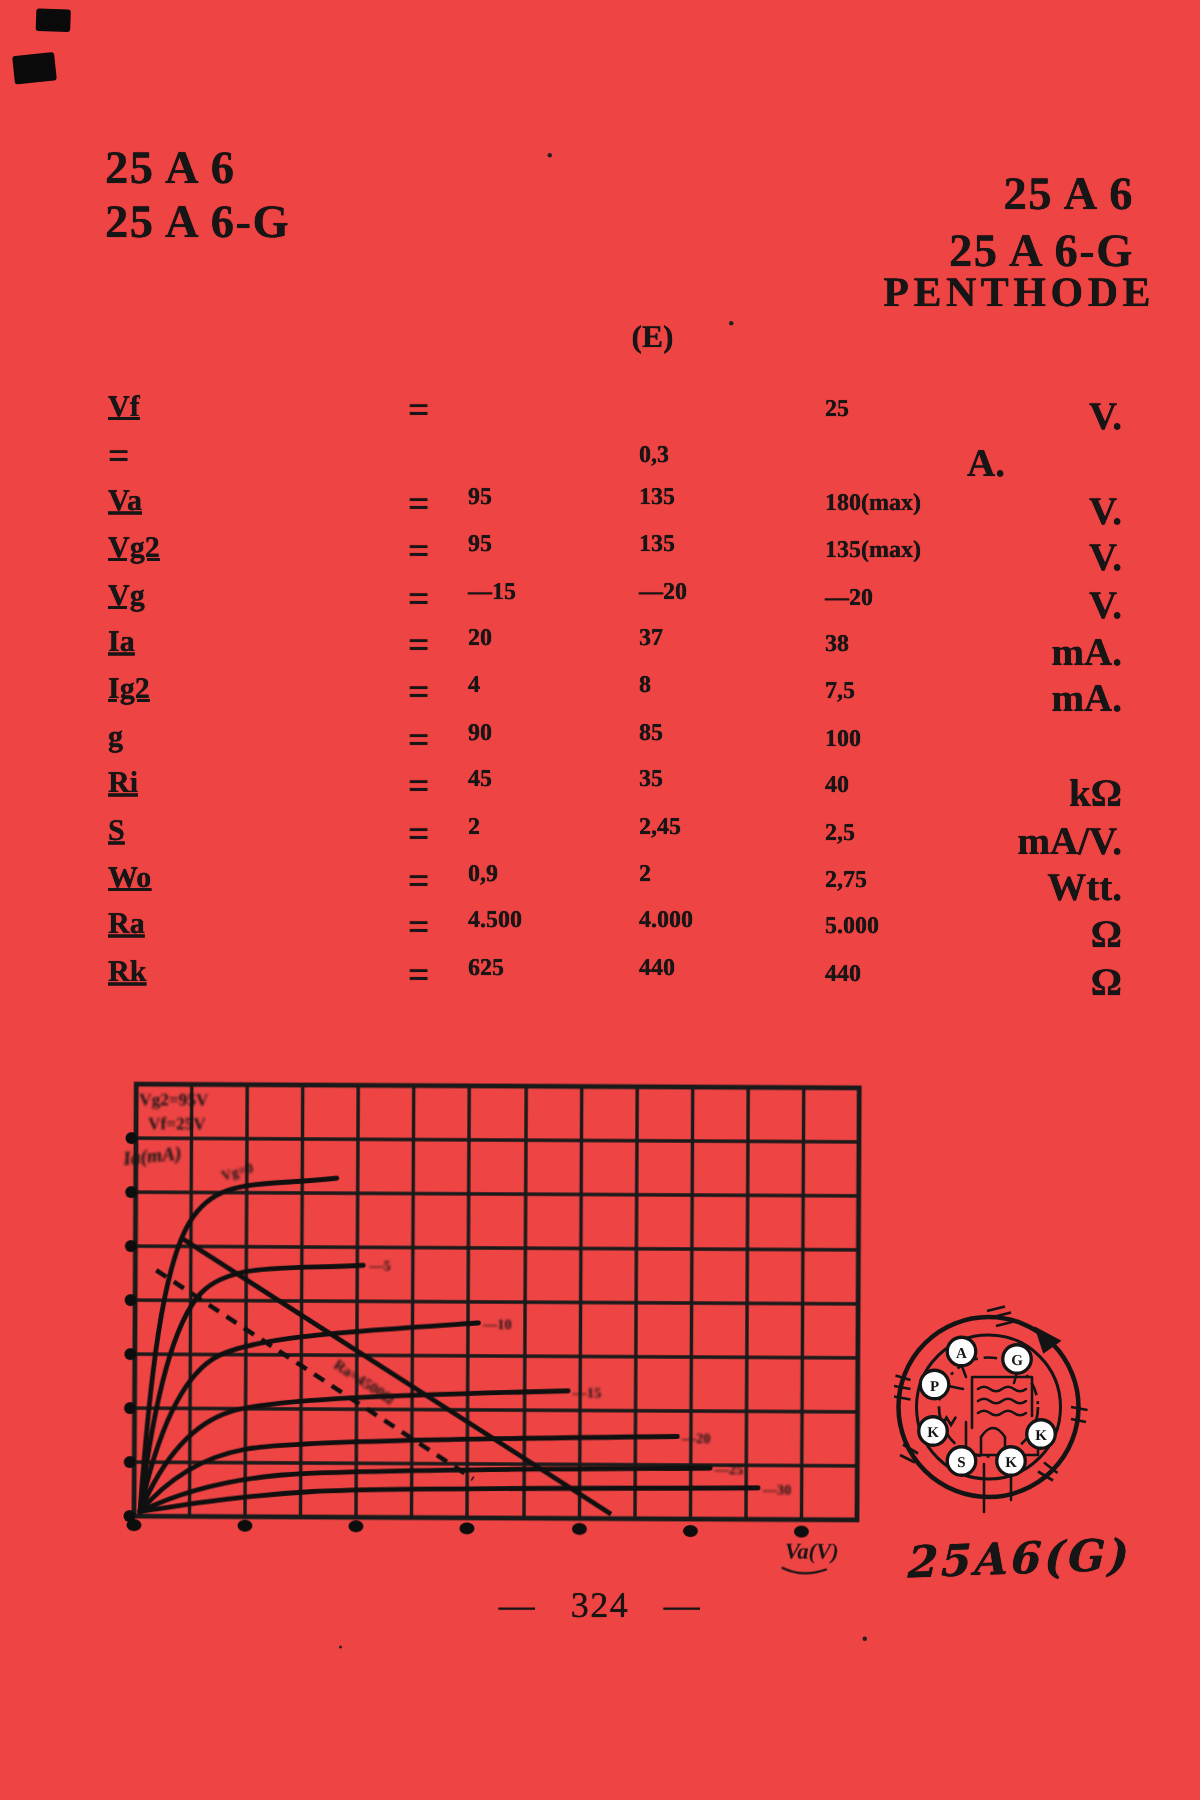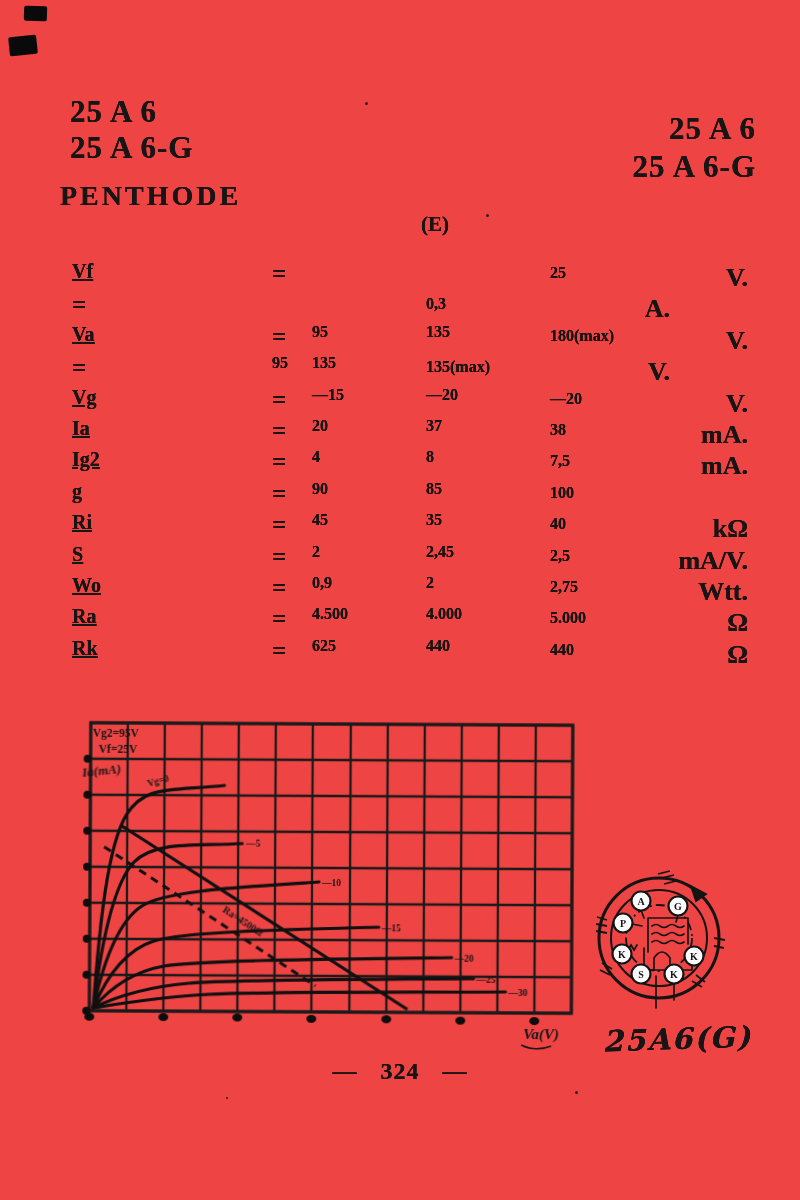--- a/index.html
+++ b/index.html
@@ -9,40 +9,40 @@
     position:relative;overflow:hidden;
   }
   .page{position:absolute;inset:0;background:#ef4444;}
   .ink{text-shadow:0 0 .5px #000;}
   .mark{position:absolute;background:#0a0a0a;border-radius:2px;}
   .mark1{left:24px;top:6px;width:23px;height:15px;transform:rotate(2deg);}
   .mark2{left:9px;top:36px;width:28px;height:19px;transform:rotate(-6deg);}
   .speck{position:absolute;background:#222;border-radius:50%;}
   .model-left{position:absolute;left:70px;top:94px;font-size:31px;font-weight:bold;letter-spacing:1px;line-height:36px;}
   .model-right{position:absolute;right:44px;top:110px;font-size:31px;font-weight:bold;letter-spacing:1px;line-height:38px;text-align:right;}
-  .type-title{position:absolute;left:60px;width:710px;top:180px;text-align:left;font-size:28px;letter-spacing:3px;font-weight:600;}
+  .type-title{position:absolute;left:60px;width:710px;top:180px;text-align:right;font-size:28px;letter-spacing:3px;font-weight:600;}
   .type-sub{position:absolute;left:80px;width:710px;top:212px;text-align:center;font-size:21px;font-weight:bold;}
   .specs{position:absolute;left:72px;top:260px;width:676px;}
   .spec-row{display:grid;grid-template-columns:200px 40px 114px 124px 120px 78px;height:31.4px;font-weight:bold;}
   .spec-row .p{font-size:20px;text-decoration:underline;}
   .spec-row .e{font-size:25px;}
   .spec-row .v{font-size:16px;}
   .spec-row .c3v{position:relative;top:4px;}
   .spec-row .u{font-size:26px;text-align:right;position:relative;top:3px;}
   .chart{position:absolute;left:74px;top:716px;filter:blur(.3px);transform:rotate(.3deg);}
   .chart text{font-family:"Liberation Serif", serif;fill:#141414;}
   .smudge{filter:blur(.6px);font-weight:bold;}
   .handwrite{font-style:italic;font-weight:bold;}
   .socket{position:absolute;left:596px;top:868px;filter:blur(.25px);}
   .socket text{font-family:"Liberation Serif", serif;fill:#141414;font-weight:bold;}
   .socket-caption{position:absolute;left:590px;top:1022px;width:180px;text-align:center;
     font-size:29px;font-style:italic;font-weight:bold;letter-spacing:2px;
     font-family:"DejaVu Serif", serif;transform:rotate(-2deg) skewX(-4deg);}
   .footer{position:absolute;left:0;width:800px;top:1058px;text-align:center;
-    font-size:24px;font-weight:bold;word-spacing:16px;letter-spacing:1px;}
+    font-size:24px;font-weight:normal;word-spacing:16px;letter-spacing:1px;}
 </style>
 </head>
 <body>
 
 <div class="page">
 
   <div class="mark mark1"></div>
   <div class="mark mark2"></div>
   <div class="speck" style="left:365px;top:102px;width:3px;height:3px;"></div>
   <div class="speck" style="left:486px;top:214px;width:3px;height:3px;"></div>
@@ -82,20 +82,21 @@
       <div class="spec-row">
         <span class="p">Va</span>
         <span class="e">=</span>
         <span class="v">95</span>
         <span class="v">135</span>
         <span class="v c3v">180(max)</span>
         <span class="u">V.</span>
       </div>
 
       <div class="spec-row">
+        <span class="p">Vg2</span>
         <span class="e">=</span>
         <span class="v">95</span>
         <span class="v">135</span>
         <span class="v c3v">135(max)</span>
         <span class="u">V.</span>
       </div>
 
       <div class="spec-row">
         <span class="p">Vg</span>
         <span class="e">=</span>

